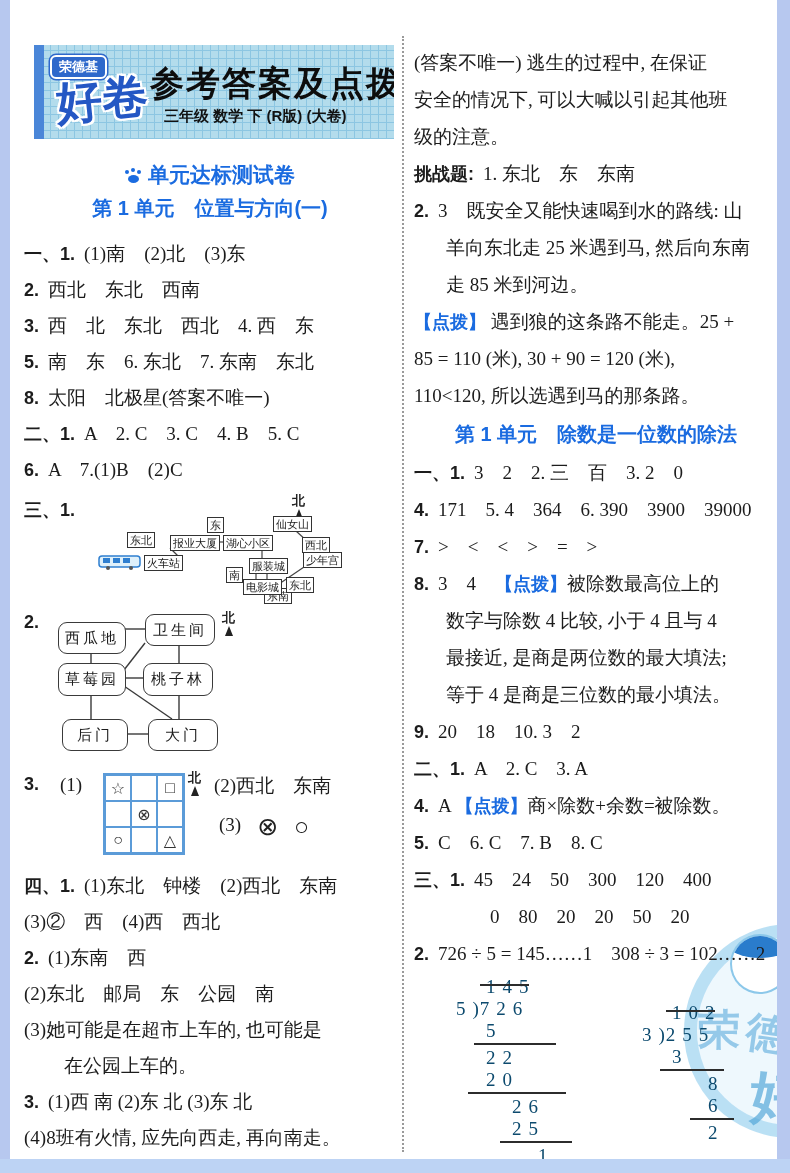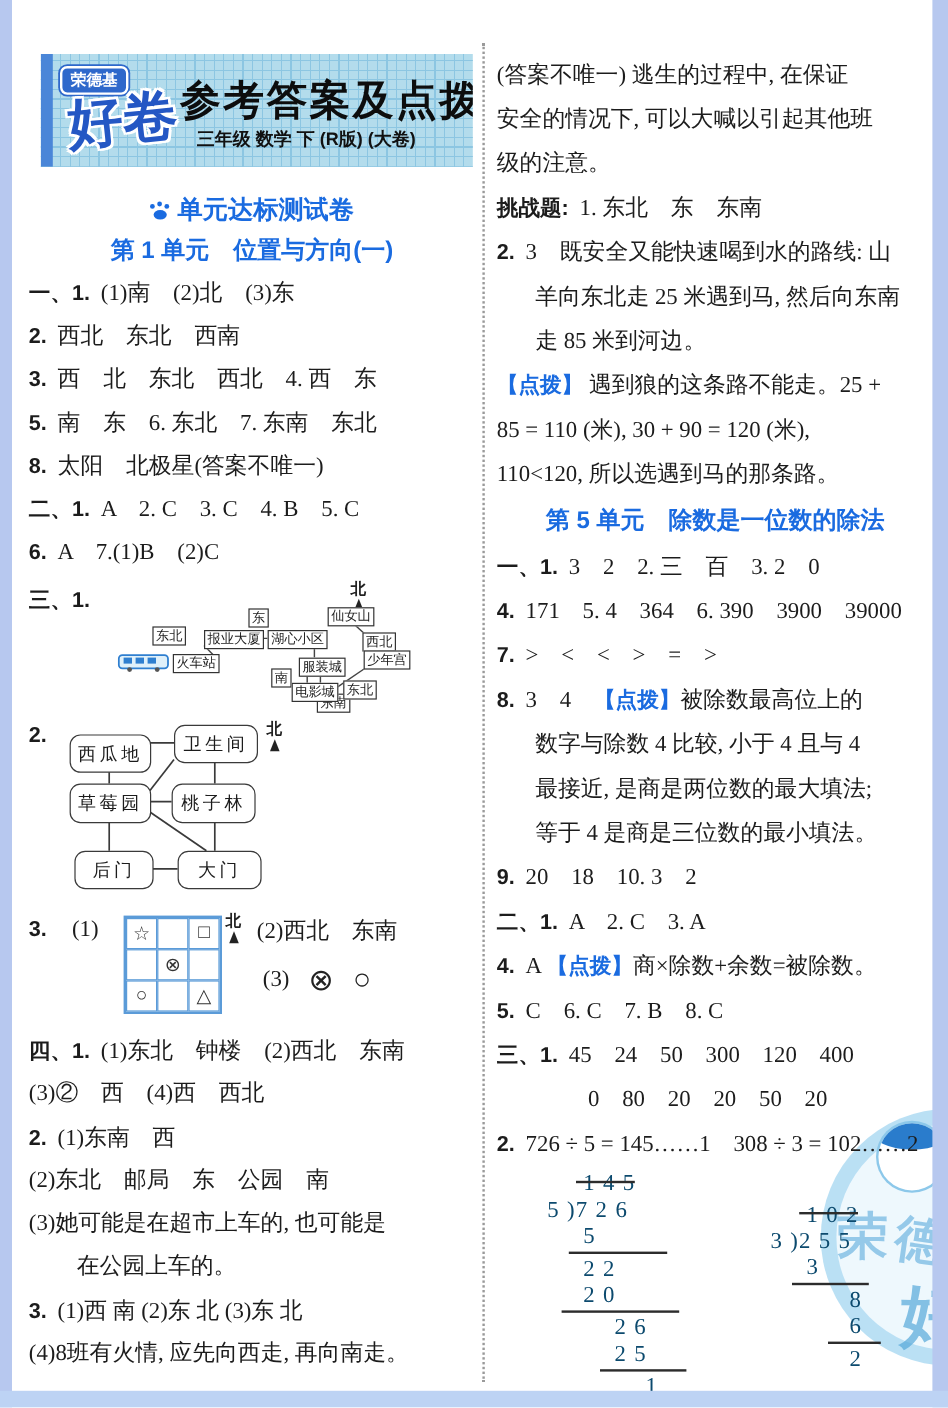--- a/index.html
+++ b/index.html
@@ -44,21 +44,21 @@
   .unit2-title{height:40px;line-height:40px;text-align:center;color:#1a6be0;
           font-family:"Liberation Sans",sans-serif;font-weight:700;font-size:20px;}
   .paw{display:inline-block;position:relative;width:17px;height:15px;margin-right:6px;vertical-align:-1px;}
   .paw i{position:absolute;background:#1a6be0;border-radius:50%;}
   .paw .pad{left:3px;bottom:0;width:11px;height:8px;}
   .paw .t1{left:0;top:2px;width:4px;height:4px;}
   .paw .t2{left:6px;top:0;width:4px;height:4px;}
   .paw .t3{left:12px;top:2px;width:4px;height:4px;}
 
   
-  .lines{margin-top:4px;}
+  .lines{margin-top:14px;}
   .ln{white-space:nowrap;font-size:19px;}
   .col-left .ln{line-height:36px;height:36px;}
   .col-right .ln{line-height:37px;height:37px;}
   .mk{font-family:"Liberation Sans",sans-serif;font-weight:700;font-size:18px;margin-right:9px;}
   .tag{color:#1a6be0;font-family:"Liberation Sans",sans-serif;font-weight:700;font-size:18px;}
   .ind1{padding-left:32px;}
   .ind2{padding-left:40px;}
   .ind3{padding-left:76px;}
 
   
@@ -257,21 +257,21 @@
       <div class="ln"><span>级的注意。</span></div>
       <div class="ln"><span class="mk">挑战题:</span><span>1. 东北　东　东南</span></div>
       <div class="ln"><span class="mk">2.</span><span>3　既安全又能快速喝到水的路线: 山</span></div>
       <div class="ln ind1"><span>羊向东北走 25 米遇到马, 然后向东南</span></div>
       <div class="ln ind1"><span>走 85 米到河边。</span></div>
       <div class="ln"><span class="tag">【点拨】</span><span> 遇到狼的这条路不能走。25 +</span></div>
       <div class="ln"><span>85 = 110 (米), 30 + 90 = 120 (米),</span></div>
       <div class="ln"><span>110&lt;120, 所以选遇到马的那条路。</span></div>
     </div>
 
-  <div class="unit2-title">第 5 单元　除数是一位数的除法</div>
+  <div class="unit2-title">第 1 单元　除数是一位数的除法</div>
 
   <div>
       <div class="ln"><span class="mk">一、1.</span><span>3　2　2. 三　百　3. 2　0</span></div>
       <div class="ln"><span class="mk">4.</span><span>171　5. 4　364　6. 390　3900　39000</span></div>
       <div class="ln"><span class="mk">7.</span><span>&gt;　&lt;　&lt;　&gt;　=　&gt;</span></div>
       <div class="ln"><span class="mk">8.</span><span>3　4　</span><span class="tag">【点拨】</span><span>被除数最高位上的</span></div>
       <div class="ln ind1"><span>数字与除数 4 比较, 小于 4 且与 4</span></div>
       <div class="ln ind1"><span>最接近, 是商是两位数的最大填法;</span></div>
       <div class="ln ind1"><span>等于 4 是商是三位数的最小填法。</span></div>
       <div class="ln"><span class="mk">9.</span><span>20　18　10. 3　2</span></div>

